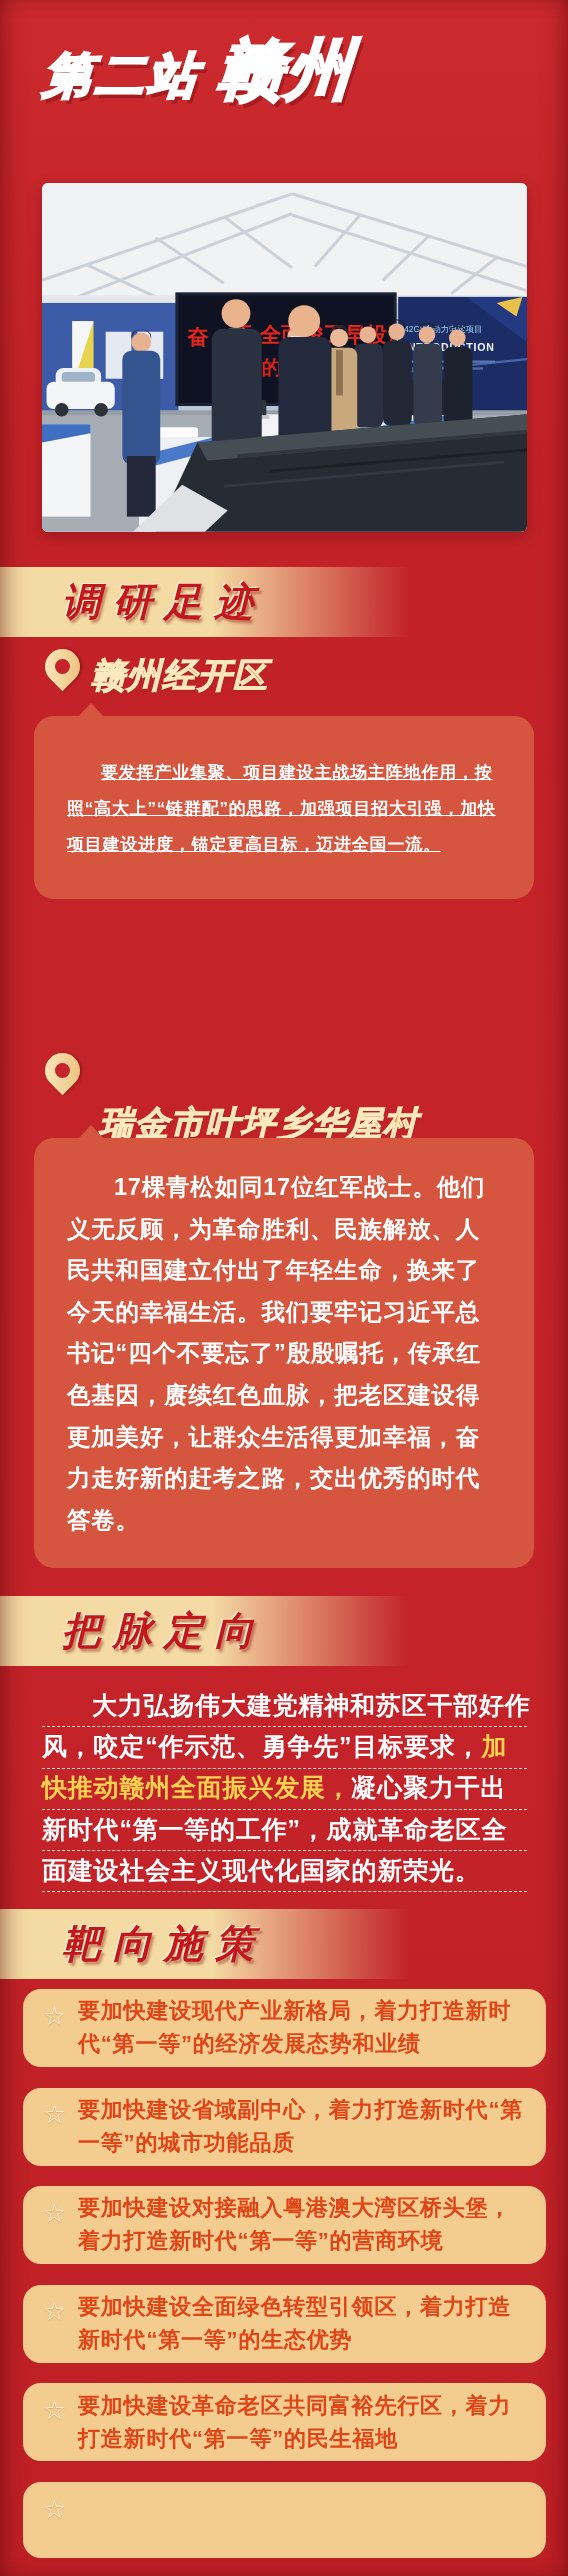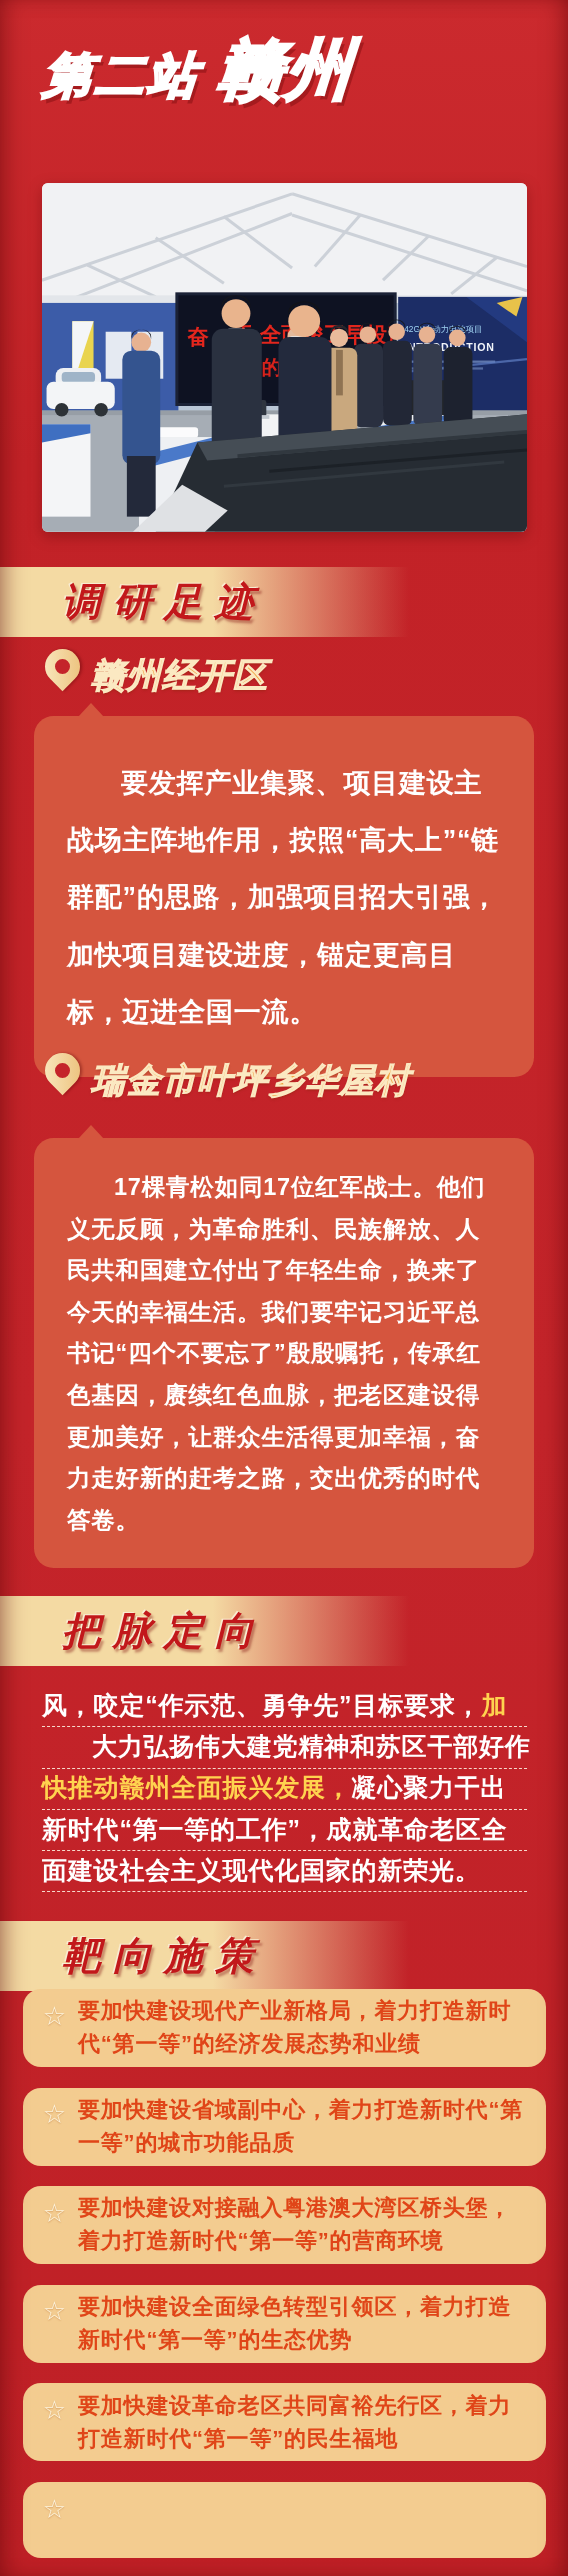--- a/index.html
+++ b/index.html
@@ -64,21 +64,21 @@
   .bubble{
     position:absolute;left:34px;width:500px;background:#d5553e;border-radius:19.7px;
     color:#ffffff;
   }
   .bubble::before{
     content:"";position:absolute;top:-13px;left:44px;width:0;height:0;
     border-left:13px solid transparent;border-right:13px solid transparent;
     border-bottom:14.4px solid #d5553e;
   }
   .bubble p{margin:0;font-weight:bold;text-indent:2em;letter-spacing:0.8px;}
-  .bubble.b1 p{padding:39px 33px 36px;font-size:27px;line-height:2.12;}
+  .bubble.b1 p{padding:39px 33px 36px;font-size:17px;line-height:2.12;text-decoration:underline;}
   .bubble.b2 p{padding:29px 33px 27px;font-size:23.5px;line-height:1.77;}
   
   .hl-para{position:absolute;left:42px;top:1686px;width:485px;}
   .hl-line{
     font-size:25px;font-weight:bold;color:#ffffff;line-height:1.22;
     padding:3.8px 0 6px;border-bottom:1.5px dashed rgba(255,248,232,.85);
     white-space:nowrap;letter-spacing:0.8px;
   }
   .hl-line.indent{text-indent:2em;}
   .gold{color:#ffd34f;}
@@ -238,48 +238,48 @@
     <span class="band-title">调研足迹</span>
   </div>
 
   <div class="pin" style="top:649px;"></div>
   <div class="stop-label" style="top:653px;">赣州经开区</div>
   <div class="bubble b1" style="top:716px;">
     <p>要发挥产业集聚、项目建设主战场主阵地作用，按照“高大上”“链群配”的思路，加强项目招大引强，加快项目建设进度，锚定更高目标，迈进全国一流。</p>
   </div>
 
   <div class="pin" style="top:1053px;"></div>
-  <div class="stop-label" style="top:1058px;">瑞金市叶坪乡华屋村</div>
+  <div class="stop-label" style="top:1101px;margin-left:8px;">瑞金市叶坪乡华屋村</div>
   <div class="bubble b2" style="top:1118px;margin-top:20px;">
     <p>17棵青松如同17位红军战士。他们义无反顾，为革命胜利、民族解放、人民共和国建立付出了年轻生命，换来了今天的幸福生活。我们要牢记习近平总书记“四个不要忘了”殷殷嘱托，传承红色基因，赓续红色血脉，把老区建设得更加美好，让群众生活得更加幸福，奋力走好新的赶考之路，交出优秀的时代答卷。</p>
   </div>
 
   <div class="band" style="top:1596px;">
     <span class="band-title">把脉定向</span>
   </div>
 
   <div class="hl-para">
+    <div class="hl-line indent">
+      <span>大力弘扬伟大建党精神和苏区干部好作</span>
+    </div>
     <div class="hl-line">
       <span>风，咬定“作示范、勇争先”目标要求，</span><span class="gold">加</span>
     </div>
-    <div class="hl-line indent">
-      <span>大力弘扬伟大建党精神和苏区干部好作</span>
-    </div>
     <div class="hl-line">
       <span class="gold">快推动赣州全面振兴发展，</span><span>凝心聚力干出</span>
     </div>
     <div class="hl-line">
       <span>新时代“第一等的工作”，成就革命老区全</span>
     </div>
     <div class="hl-line">
       <span>面建设社会主义现代化国家的新荣光。</span>
     </div>
   </div>
 
-  <div class="band" style="top:1909px;margin-top:12px;">
+  <div class="band" style="top:1909px;">
     <span class="band-title">靶向施策</span>
   </div>
 
   <div class="items">
     <div class="item">
       <span class="star">☆</span>
       <span>要加快建设现代产业新格局，着力打造新时代“第一等”的经济发展态势和业绩</span>
     </div>
     <div class="item">
       <span class="star">☆</span>

